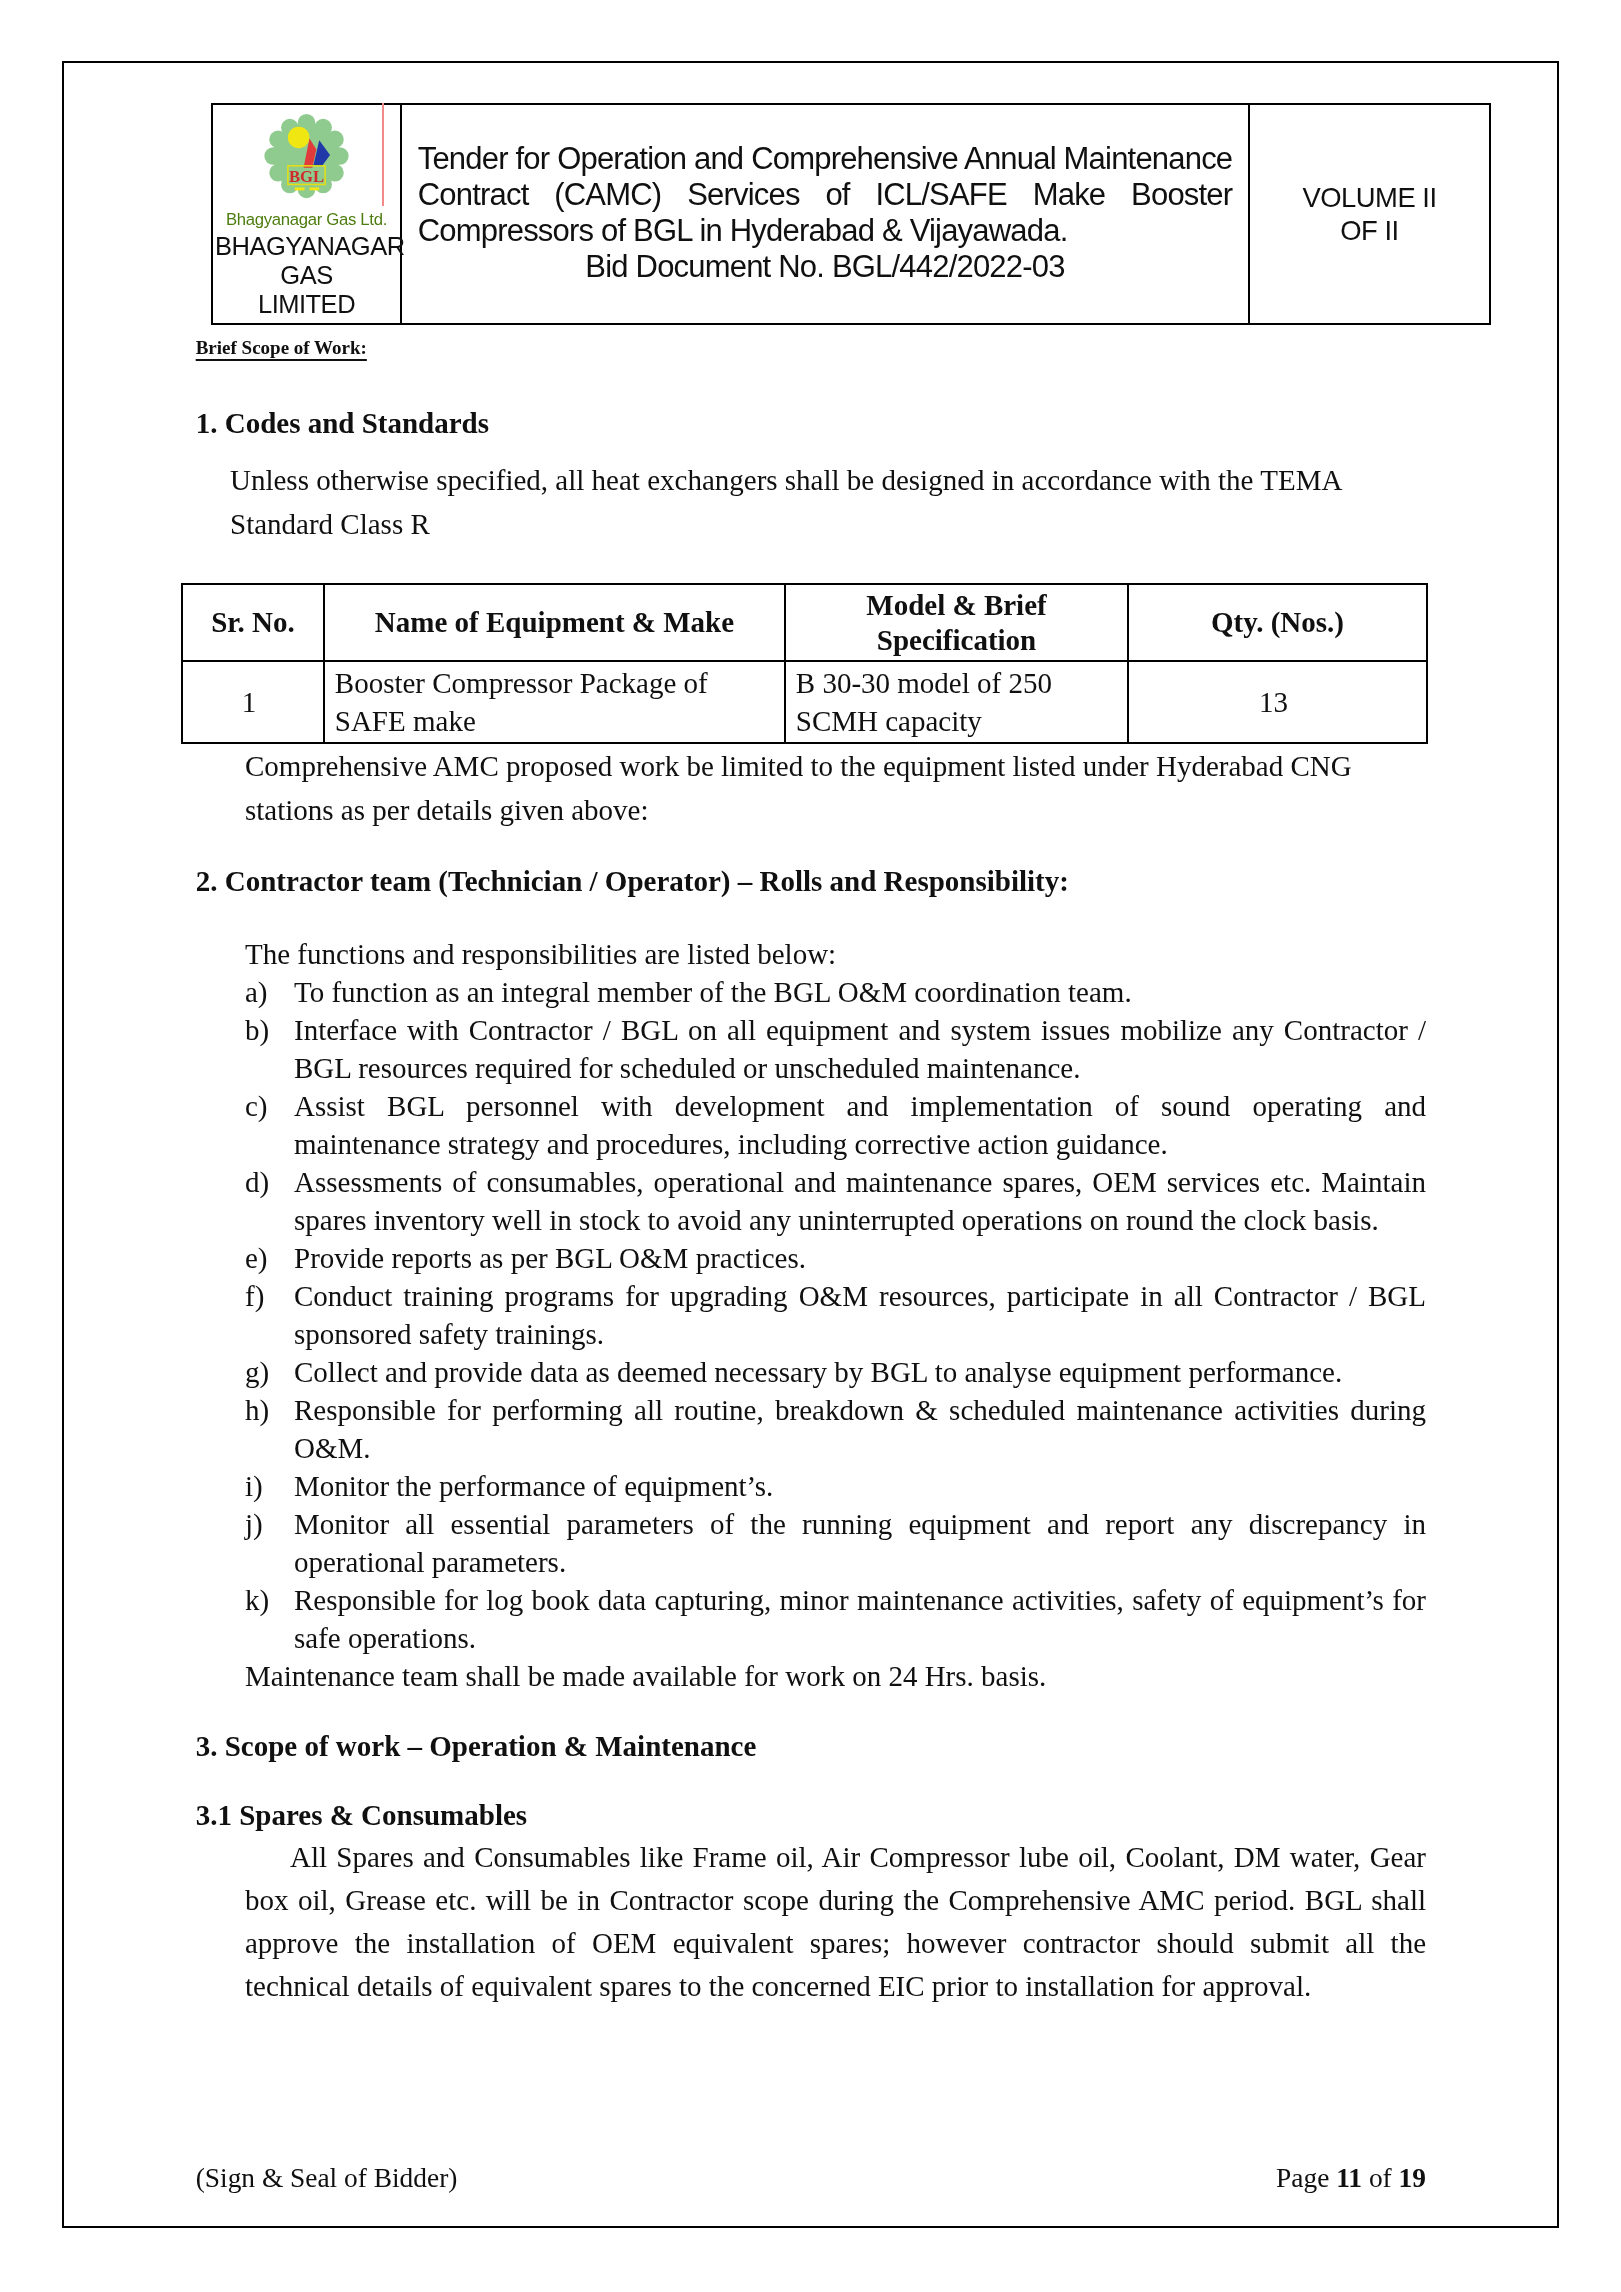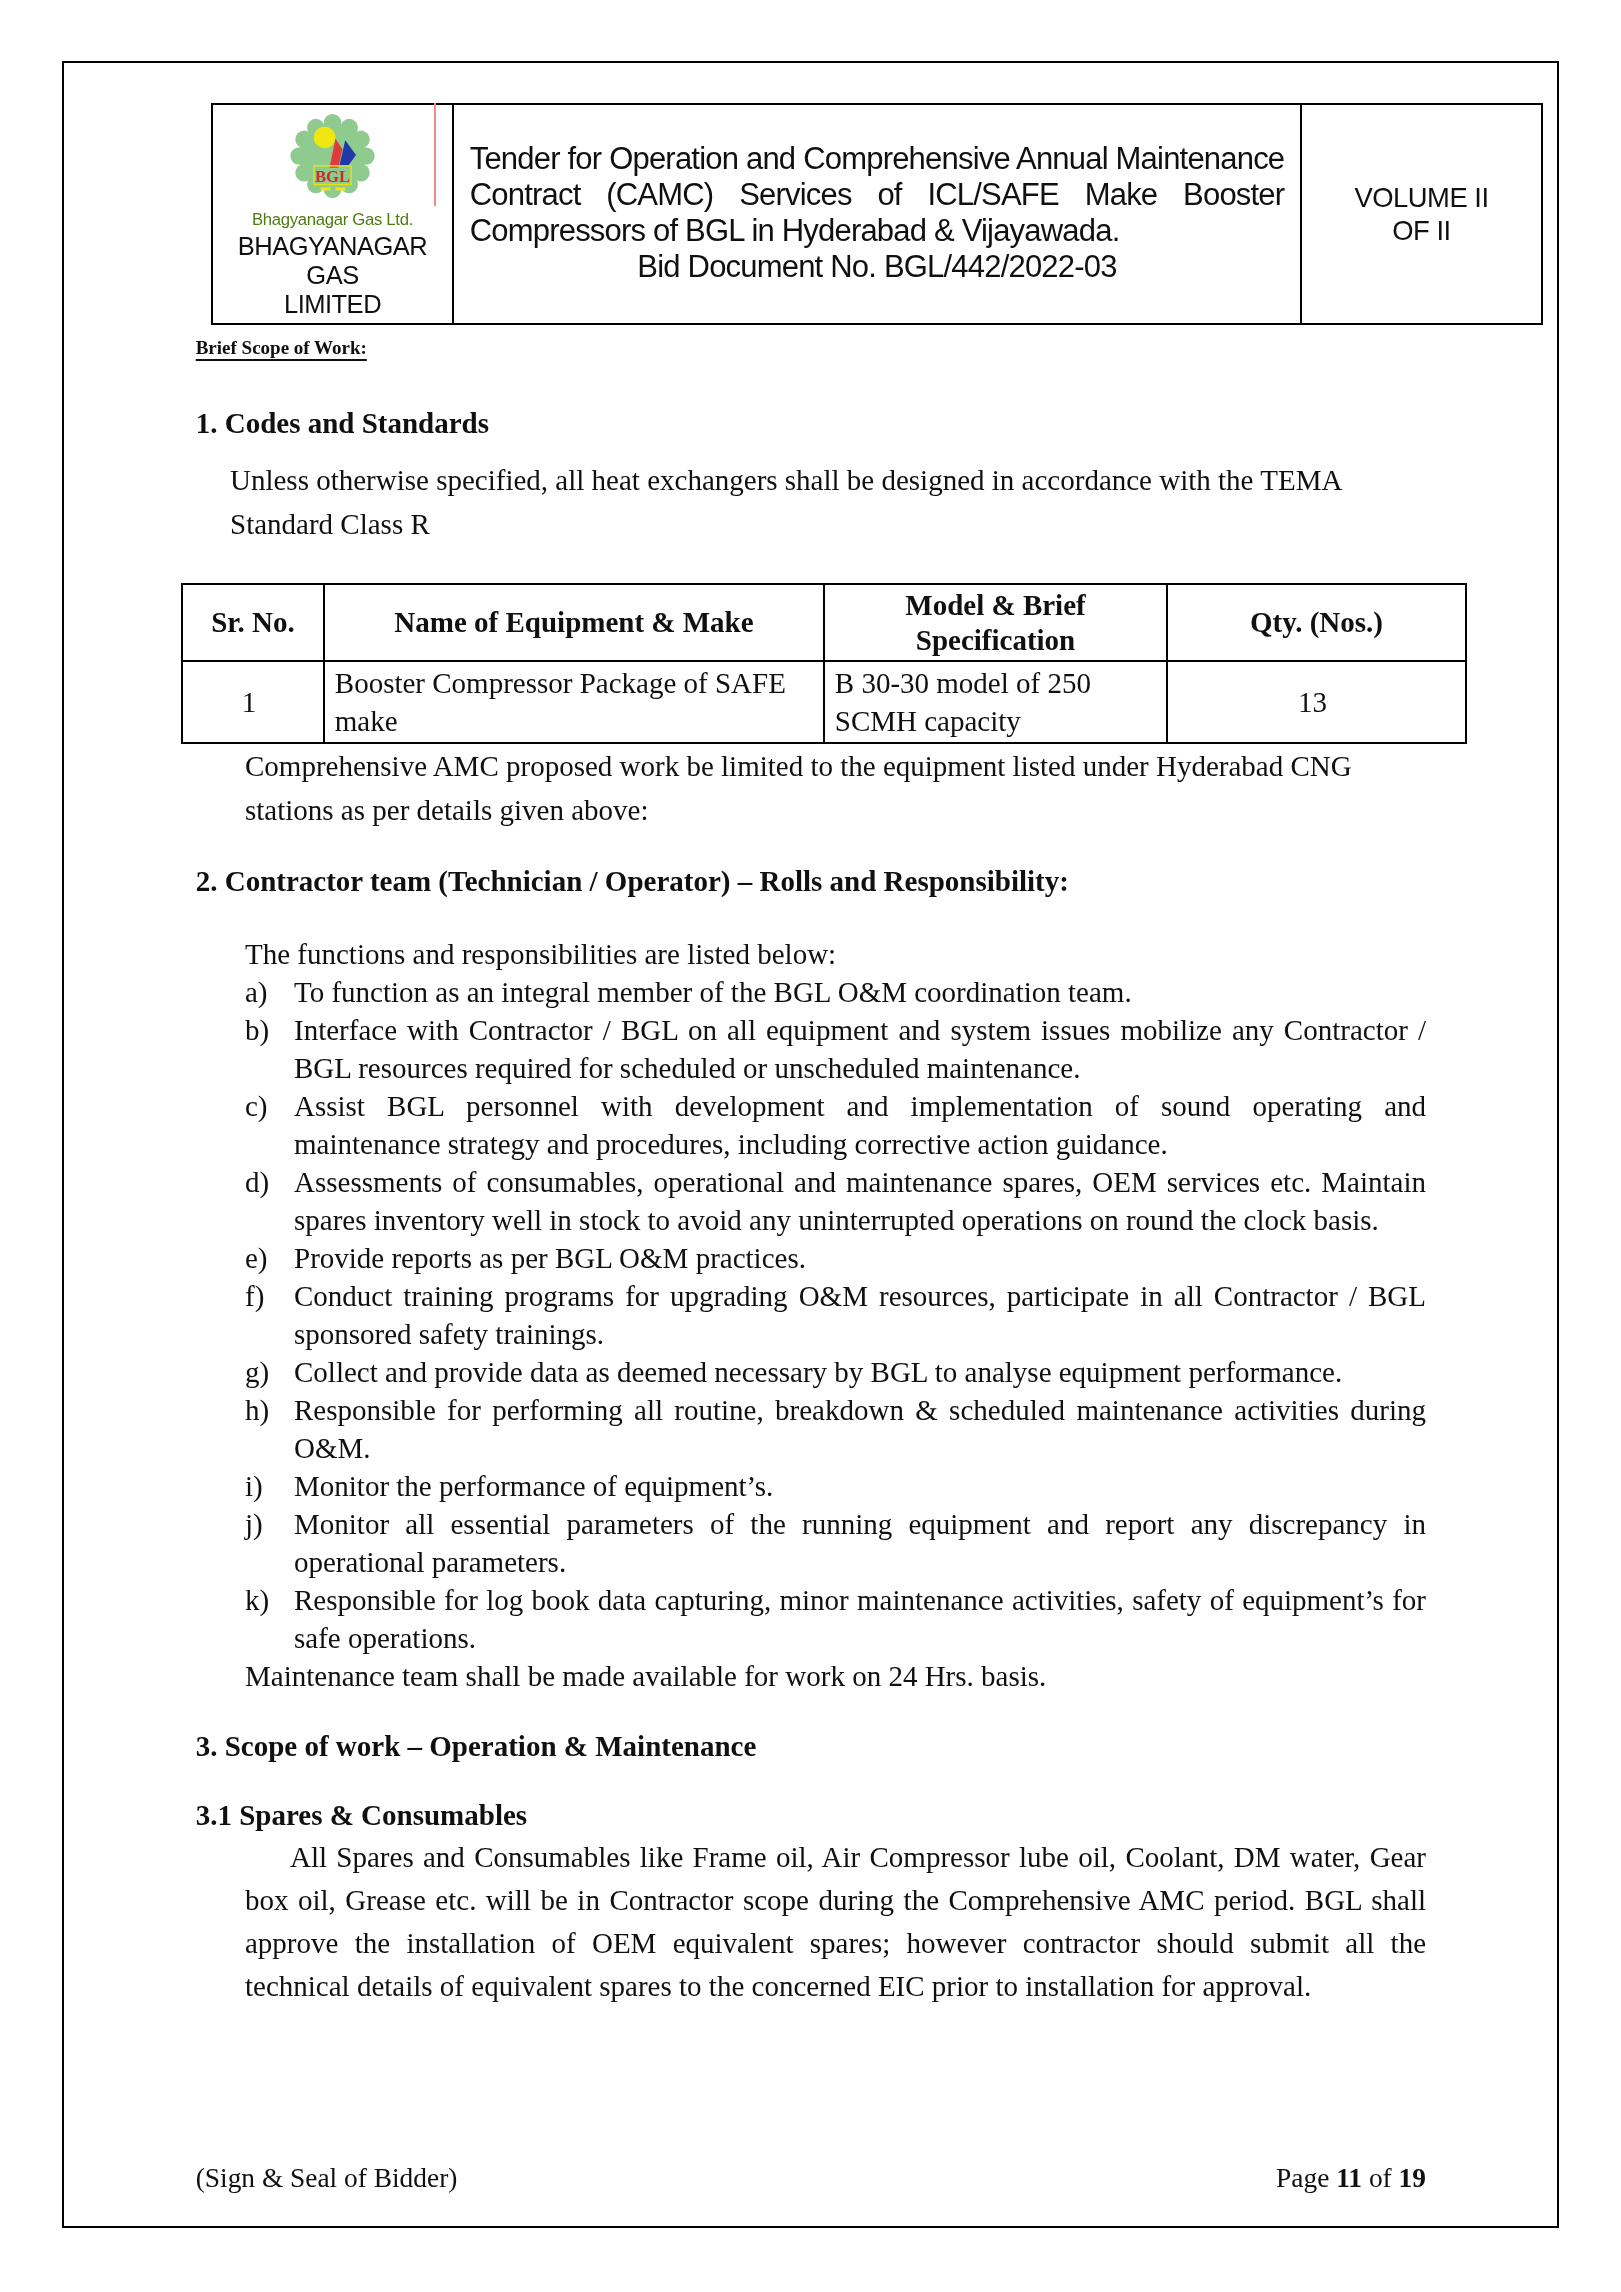--- a/index.html
+++ b/index.html
@@ -5,21 +5,21 @@
   * { margin:0; padding:0; box-sizing:border-box; }
   html,body { width:1621px; height:2293px; background:#ffffff; }
   body { position:relative; font-family:"Liberation Serif", serif; color:#101010; }
 
   .page-border { position:absolute; left:62px; top:61px; width:1497px; height:2167px; border:2px solid #000; }
 
   
   .header-table { position:absolute; left:211px; top:103px; width:1271px; height:196px;
                   border-collapse:collapse; table-layout:fixed; font-family:"Liberation Sans", sans-serif; }
   .header-table td { border:2px solid #000; vertical-align:middle; }
-  .cell-logo { width:241px; text-align:center; padding:3.9px 2px; position:relative; }
+  .cell-logo { width:189px; text-align:center; padding:3.9px 2px; position:relative; }
   .cell-title { width:848px; padding:3.9px 15.7px 5.9px; }
   .cell-volume { width:241px; text-align:center; font-size:27.4px; line-height:33px; letter-spacing:-0.5px; }
   .tender-title { font-size:31px; line-height:36px; text-align:justify; letter-spacing:-0.8px; }
   .bid-no { font-size:31px; line-height:36px; text-align:center; letter-spacing:-0.8px; }
   .logo-caption { font-size:16.7px; line-height:18.6px; color:#4d7c0f; letter-spacing:-0.3px; }
   .company-name { font-size:25.5px; line-height:29px; letter-spacing:-0.5px; margin-top:2.9px; }
   .red-scan-line { position:absolute; right:15.7px; top:-2px; width:2px; height:103px; background:#f28a8a; }
 
   
   .content { position:absolute; left:181px; top:325px; width:1245px; font-size:29px; line-height:38px; }
@@ -27,21 +27,21 @@
             text-decoration:underline; text-decoration-thickness:2px; text-underline-offset:4.9px; display:inline-block; }
   .h-wrap { margin-bottom:0; }
   .h-sec  { font-weight:bold; font-size:29px; line-height:41px; margin-left:14.7px; }
   .s1-heading { margin-bottom:13.7px; }
   .s1-body { margin-left:49px; margin-right:29px; line-height:44px; margin-bottom:37px; }
 
   .equip-table { width:1245px; border-collapse:collapse; table-layout:fixed; }
   .equip-table th, .equip-table td { border:2px solid #000; font-size:29px; }
   .equip-table th { font-weight:bold; text-align:center; line-height:35px; padding:2.9px 9.8px; }
   .equip-table td { line-height:38px; padding:2px 17.6px 2px 9.8px; vertical-align:middle; }
-  .col-sr  { width:142px; } .col-name { width:500px; } .col-model { width:343px; } .col-qty { width:299px; }
+  .col-sr  { width:142px; } .col-name { width:461px; } .col-model { width:343px; } .col-qty { width:299px; }
   .td-center { text-align:center; padding:2px 3.9px; }
 
   .table-note { margin-left:64px; line-height:44px; margin-bottom:29px; }
   .s2-heading { margin-bottom:33px; }
   .list-intro { margin-left:64px; }
   .resp-list  { margin-left:64px; width:1181px; }
   .li { display:flex; }
   .li-label { width:49px; flex:0 0 49px; }
   .li-text  { flex:1; text-align:justify; }
   .list-closing { margin-left:64px; margin-bottom:31px; }

